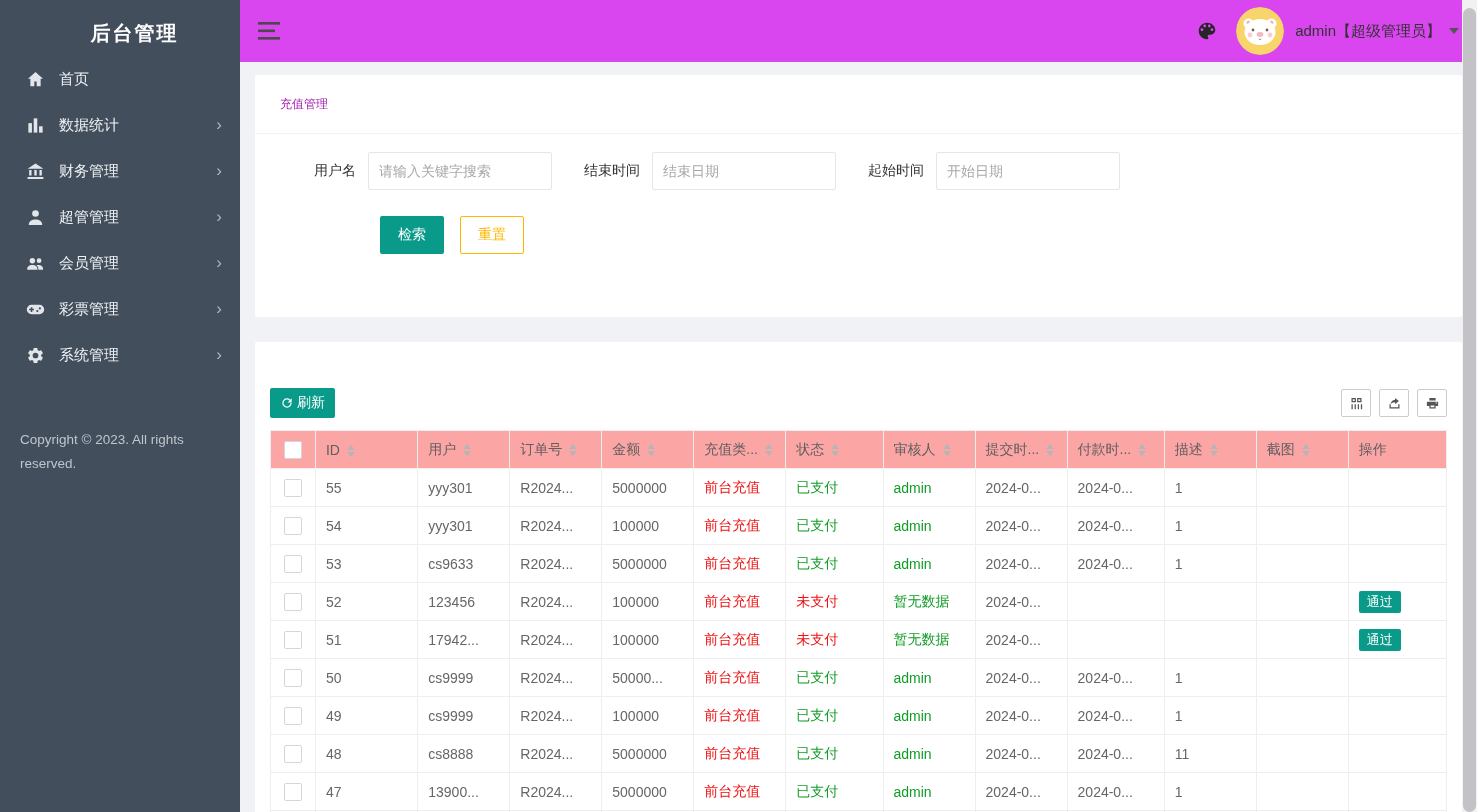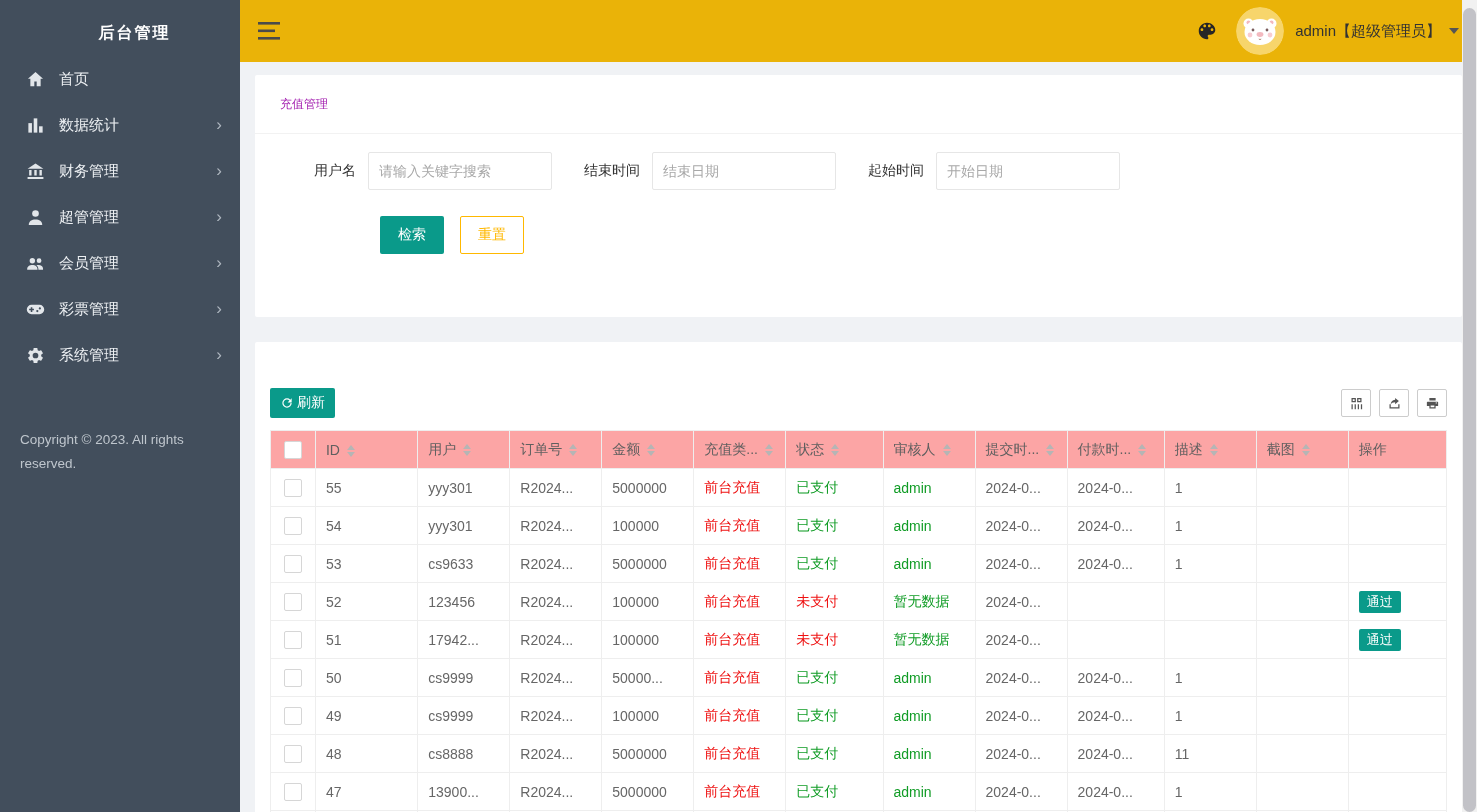--- a/index.html
+++ b/index.html
@@ -3,33 +3,33 @@
 <meta charset="utf-8">
 <style>
   * { box-sizing: border-box; margin: 0; padding: 0; }
   html, body { width: 1477px; height: 812px; overflow: hidden; }
   body { font-family: "Liberation Sans", "DejaVu Sans", sans-serif; background: #f0f2f5; }
   .app { display: flex; width: 100%; height: 100%; }
 
   
   .sidebar { width: 240px; min-width: 240px; background: #424e5c; display: flex; flex-direction: column; }
   .logo { height: 66px; display: flex; align-items: center; justify-content: center;
-          color: #fff; font-size: 16px; font-weight: 700; letter-spacing: 2px; padding-left: 29px; }
+          color: #fff; font-size: 20px; font-weight: 700; letter-spacing: 2px; padding-left: 29px; }
   .nav { margin-top: 4px; }
   .nav-item { height: 46px; display: flex; padding: 0 18px 0 26px;
               color: #eef1f4; font-size: 15px; cursor: pointer; }
   .nav-icon { width: 19px; height: 19px; margin-right: 14px; flex: none; color: #e2e6ea; }
   .nav-icon svg { width: 100%; height: 100%; fill: currentColor; display: block; }
   .nav-label { flex: 1; }
   .nav-chevron { color: #aeb6bf; font-size: 17px; line-height: 1; }
   .sidebar-copyright { margin-top: 36px; padding: 0 20px; color: #bfc6cd; font-size: 13.5px; line-height: 24px; }
 
   
   .main { flex: 1; display: flex; flex-direction: column; min-width: 0; }
-  .topbar { height: 62px; background: #eab308; display: flex; align-items: center;
+  .topbar { height: 62px; background: #d946ef; display: flex; align-items: center;
             padding: 0 18px; flex: none; gap: 27px; }
   .hamburger { width: 24px; height: 18px; cursor: pointer; color: #4a4a4a; }
   .hamburger svg { display: block; }
   .topbar-right { margin-left: auto; display: flex; align-items: center; }
   .palette-btn { width: 22px; height: 22px; color: #262626; cursor: pointer; margin-right: 18px; }
   .palette-btn svg { width: 100%; height: 100%; fill: currentColor; display: block; }
   .avatar { width: 48px; height: 48px; border-radius: 50%; overflow: hidden; margin-right: 11px;
             cursor: pointer; flex: none; }
   .avatar svg { display: block; }
   .user-dropdown { display: flex; align-items: center; cursor: pointer; font-size: 15px; color: #333; }

